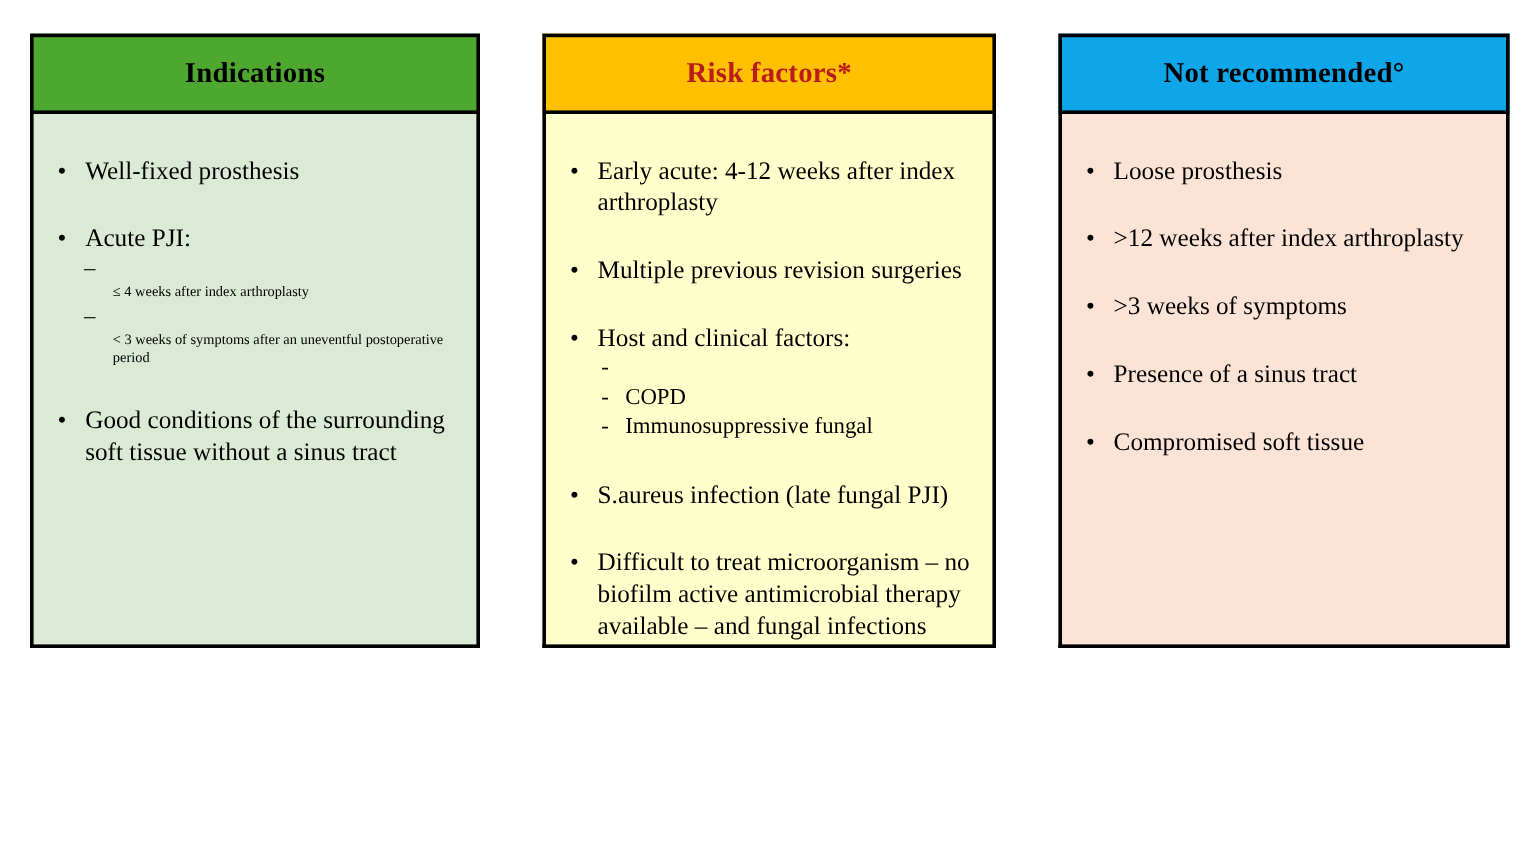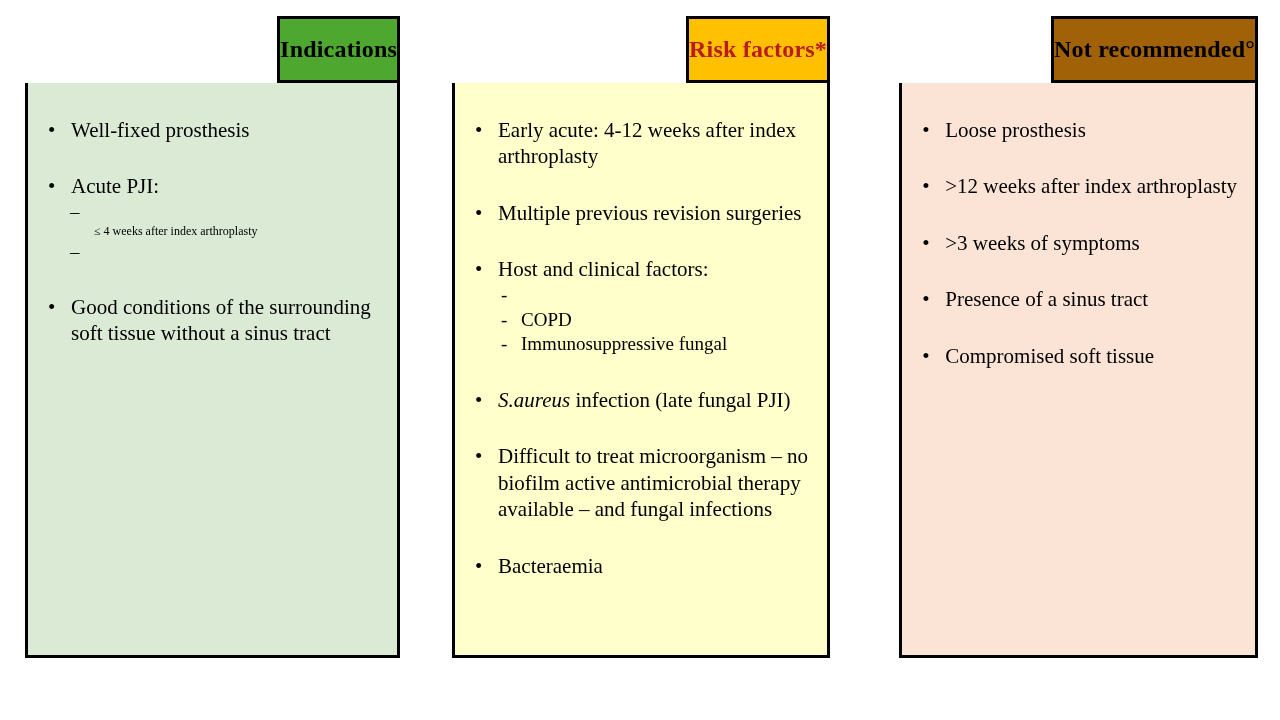--- a/index.html
+++ b/index.html
@@ -1,21 +1,21 @@
 <!DOCTYPE html>
 <html><head>
 <meta charset="utf-8">
 <style>
   html,body { margin:0; padding:0; background:#ffffff; }
   .canvas {
     position:relative; width:1280px; height:720px; background:#ffffff;
     font-family:"Liberation Serif","DejaVu Serif",serif; color:#000;
     overflow:hidden;
   }
-  .panel { position:absolute; top:16px; height:642px; display:flex; flex-direction:column;align-items:flex-end; }
+  .panel { position:absolute; top:28px; height:512px; display:flex; flex-direction:column; }
   .panel-1 { left:25px;  width:375px; }
   .panel-2 { left:452px; width:378px; }
   .panel-3 { left:882px; width:376px; }
 
   .panel-header {
     box-sizing:border-box; border:3px solid #000; height:67px;
     display:flex; align-items:center; justify-content:center;
     font-weight:bold; font-size:24px; letter-spacing:0.2px;
   }
   .panel-body {
@@ -32,21 +32,21 @@
   .dash .text { text-decoration:underline; }
 
   .subline { padding-left:46px; font-size:12px; line-height:1.28; }
 
   .dashsub { padding-left:26px; font-size:19px; line-height:1.3; }
   .dashsub .marker { flex:0 0 20px; }
 
   .wrap-extra .text { padding-left:24px; text-indent:-24px; }
 
   .spacer { height:30px; }
-  .italic { font-style:italic; }
+  .italic { }
 </style>
 </head>
 <body>
 
 <div class="canvas">
 
   <section class="panel panel-1">
     <div class="panel-header" style="background: rgb(78, 167, 46); color: rgb(0, 0, 0);">
       <span>Indications</span>
     </div>
@@ -61,20 +61,23 @@
           <span class="text"><span>Acute PJI:</span></span>
         </div>
         <div class="row dash">
           <span class="marker">–</span>
         </div>
         <div class="row subline">
           <span class="text"><span>≤ 4 weeks after index arthroplasty</span></span>
         </div>
         <div class="row dash">
           <span class="marker">–</span>
+        </div>
+        <div class="row subline">
+          <span class="text"><span>&lt; 3 weeks of symptoms after an uneventful postoperative period</span></span>
         </div>
         <div class="spacer"></div>
         <div class="row bullet">
           <span class="marker">•</span>
           <span class="text"><span>Good conditions of the surrounding soft tissue without a sinus tract</span></span>
         </div>
       </div>
   </section>
 
   <section class="panel panel-2">
@@ -119,21 +122,21 @@
         </div>
         <div class="spacer"></div>
         <div class="row bullet">
           <span class="marker">•</span>
           <span class="text"><span>Bacteraemia</span></span>
         </div>
       </div>
   </section>
 
   <section class="panel panel-3">
-    <div class="panel-header" style="background: #a16207; color: rgb(0, 0, 0);">
+    <div class="panel-header" style="background: #0ea5e9; color: rgb(0, 0, 0);">
       <span>Not recommended°</span>
     </div>
     <div class="panel-body" style="background: rgb(251, 227, 213);">
         <div class="row bullet">
           <span class="marker">•</span>
           <span class="text"><span>Loose prosthesis</span></span>
         </div>
         <div class="spacer"></div>
         <div class="row bullet wrap-extra">
           <span class="marker">•</span>

